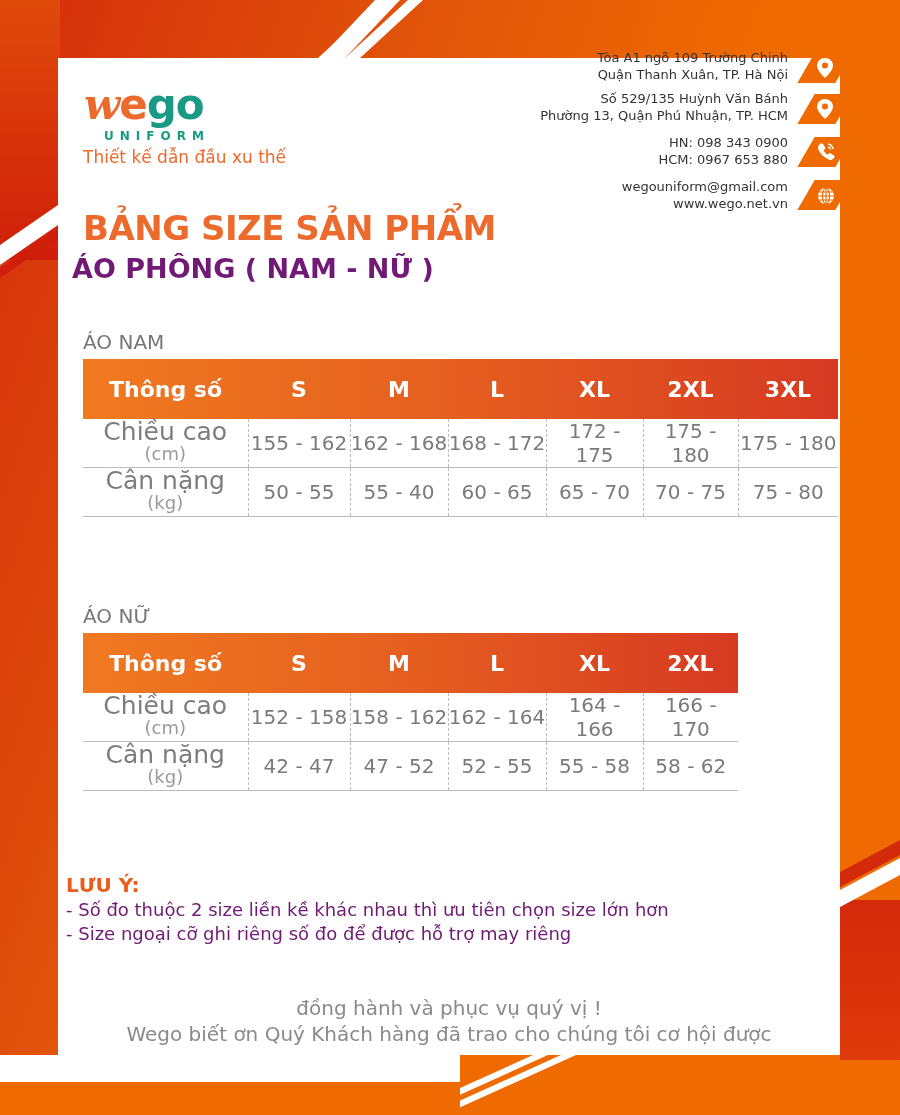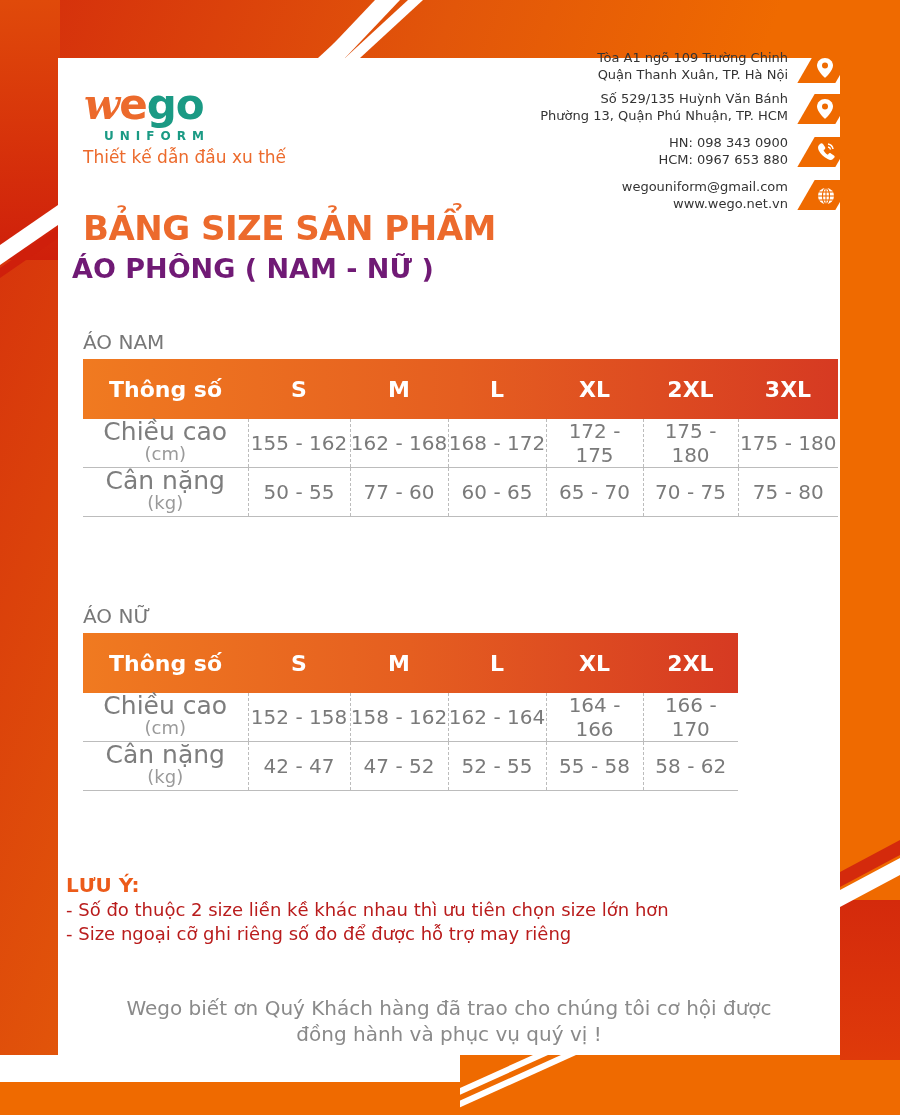--- a/index.html
+++ b/index.html
@@ -37,21 +37,21 @@
   table.size { position:absolute; left:83px; border-collapse:collapse; table-layout:fixed; }
   table.size th { height:60px; color:#fff; font-size:22px; font-weight:bold; text-align:center; padding:0; }
   table.size thead tr { background: linear-gradient(90deg, #f07a20 0%, #e55e20 50%, #d63a22 100%); }
   table.size td { height:48px; text-align:center; color:#7a7a7a; font-size:20px; padding:0; border-bottom:1px solid #bcbcbc; }
   table.size td + td { border-left:1px dashed #bcbcbc;margin-left:15px; }
   .rowlabel { line-height:22px; }
   .rowlabel .main { display:block; font-size:25px; color:#7d7d7d; }
   .rowlabel .unit { display:block; font-size:18px; color:#9a9a9a; }
 
   .note-title { position:absolute; left:66px; top:873px; color:#ec5b1a; font-size:20px; font-weight:bold; white-space:nowrap; }
-  .note-line { position:absolute; left:66px; color:#b91c1c; font-size:18px; white-space:nowrap; }
+  .note-line { position:absolute; left:66px; color:#701a75; font-size:18px; white-space:nowrap; }
   .thanks { position:absolute; left:58px; width:782px; top:995px; text-align:center; color:#8a8a8a; font-size:20px; line-height:26px; }
 </style>
 </head>
 <body>
 
 <svg class="bg-layer" width="900" height="1115" viewBox="0 0 900 1115">
   <defs>
     <linearGradient id="redg" x1="0" y1="0" x2="0" y2="1">
       <stop offset="0" stop-color="#e04a0a"></stop>
       <stop offset="1" stop-color="#cf1f0b"></stop>
@@ -196,21 +196,21 @@
       <td>172 - 175</td>
       <td>175 - 180</td>
       <td>175 - 180</td>
     </tr>
     <tr>
       <td class="rowlabel">
           <span class="main">Cân nặng</span>
           <span class="unit">(kg)</span>
         </td>
       <td>50 - 55</td>
-      <td>77 - 60</td>
+      <td>55 - 40</td>
       <td>60 - 65</td>
       <td>65 - 70</td>
       <td>70 - 75</td>
       <td>75 - 80</td>
     </tr>
   </tbody>
 </table>
 
 <div class="section-label" style="top:604px;">ÁO NỮ</div>
 <table class="size" style="top:633px; width:655px;">
@@ -256,15 +256,15 @@
       <td>58 - 62</td>
     </tr>
   </tbody>
 </table>
 
 <div class="note-title">LƯU Ý:</div>
 <div class="note-line" style="top:899px;">- Số đo thuộc 2 size liền kề khác nhau thì ưu tiên chọn size lớn hơn</div>
 <div class="note-line" style="top:923px;">- Size ngoại cỡ ghi riêng số đo để được hỗ trợ may riêng</div>
 
 <div class="thanks">
+  <div>đồng hành và phục vụ quý vị !</div>
   <div>Wego biết ơn Quý Khách hàng đã trao cho chúng tôi cơ hội được</div>
-  <div>đồng hành và phục vụ quý vị !</div>
 </div>
 
 </body></html>

